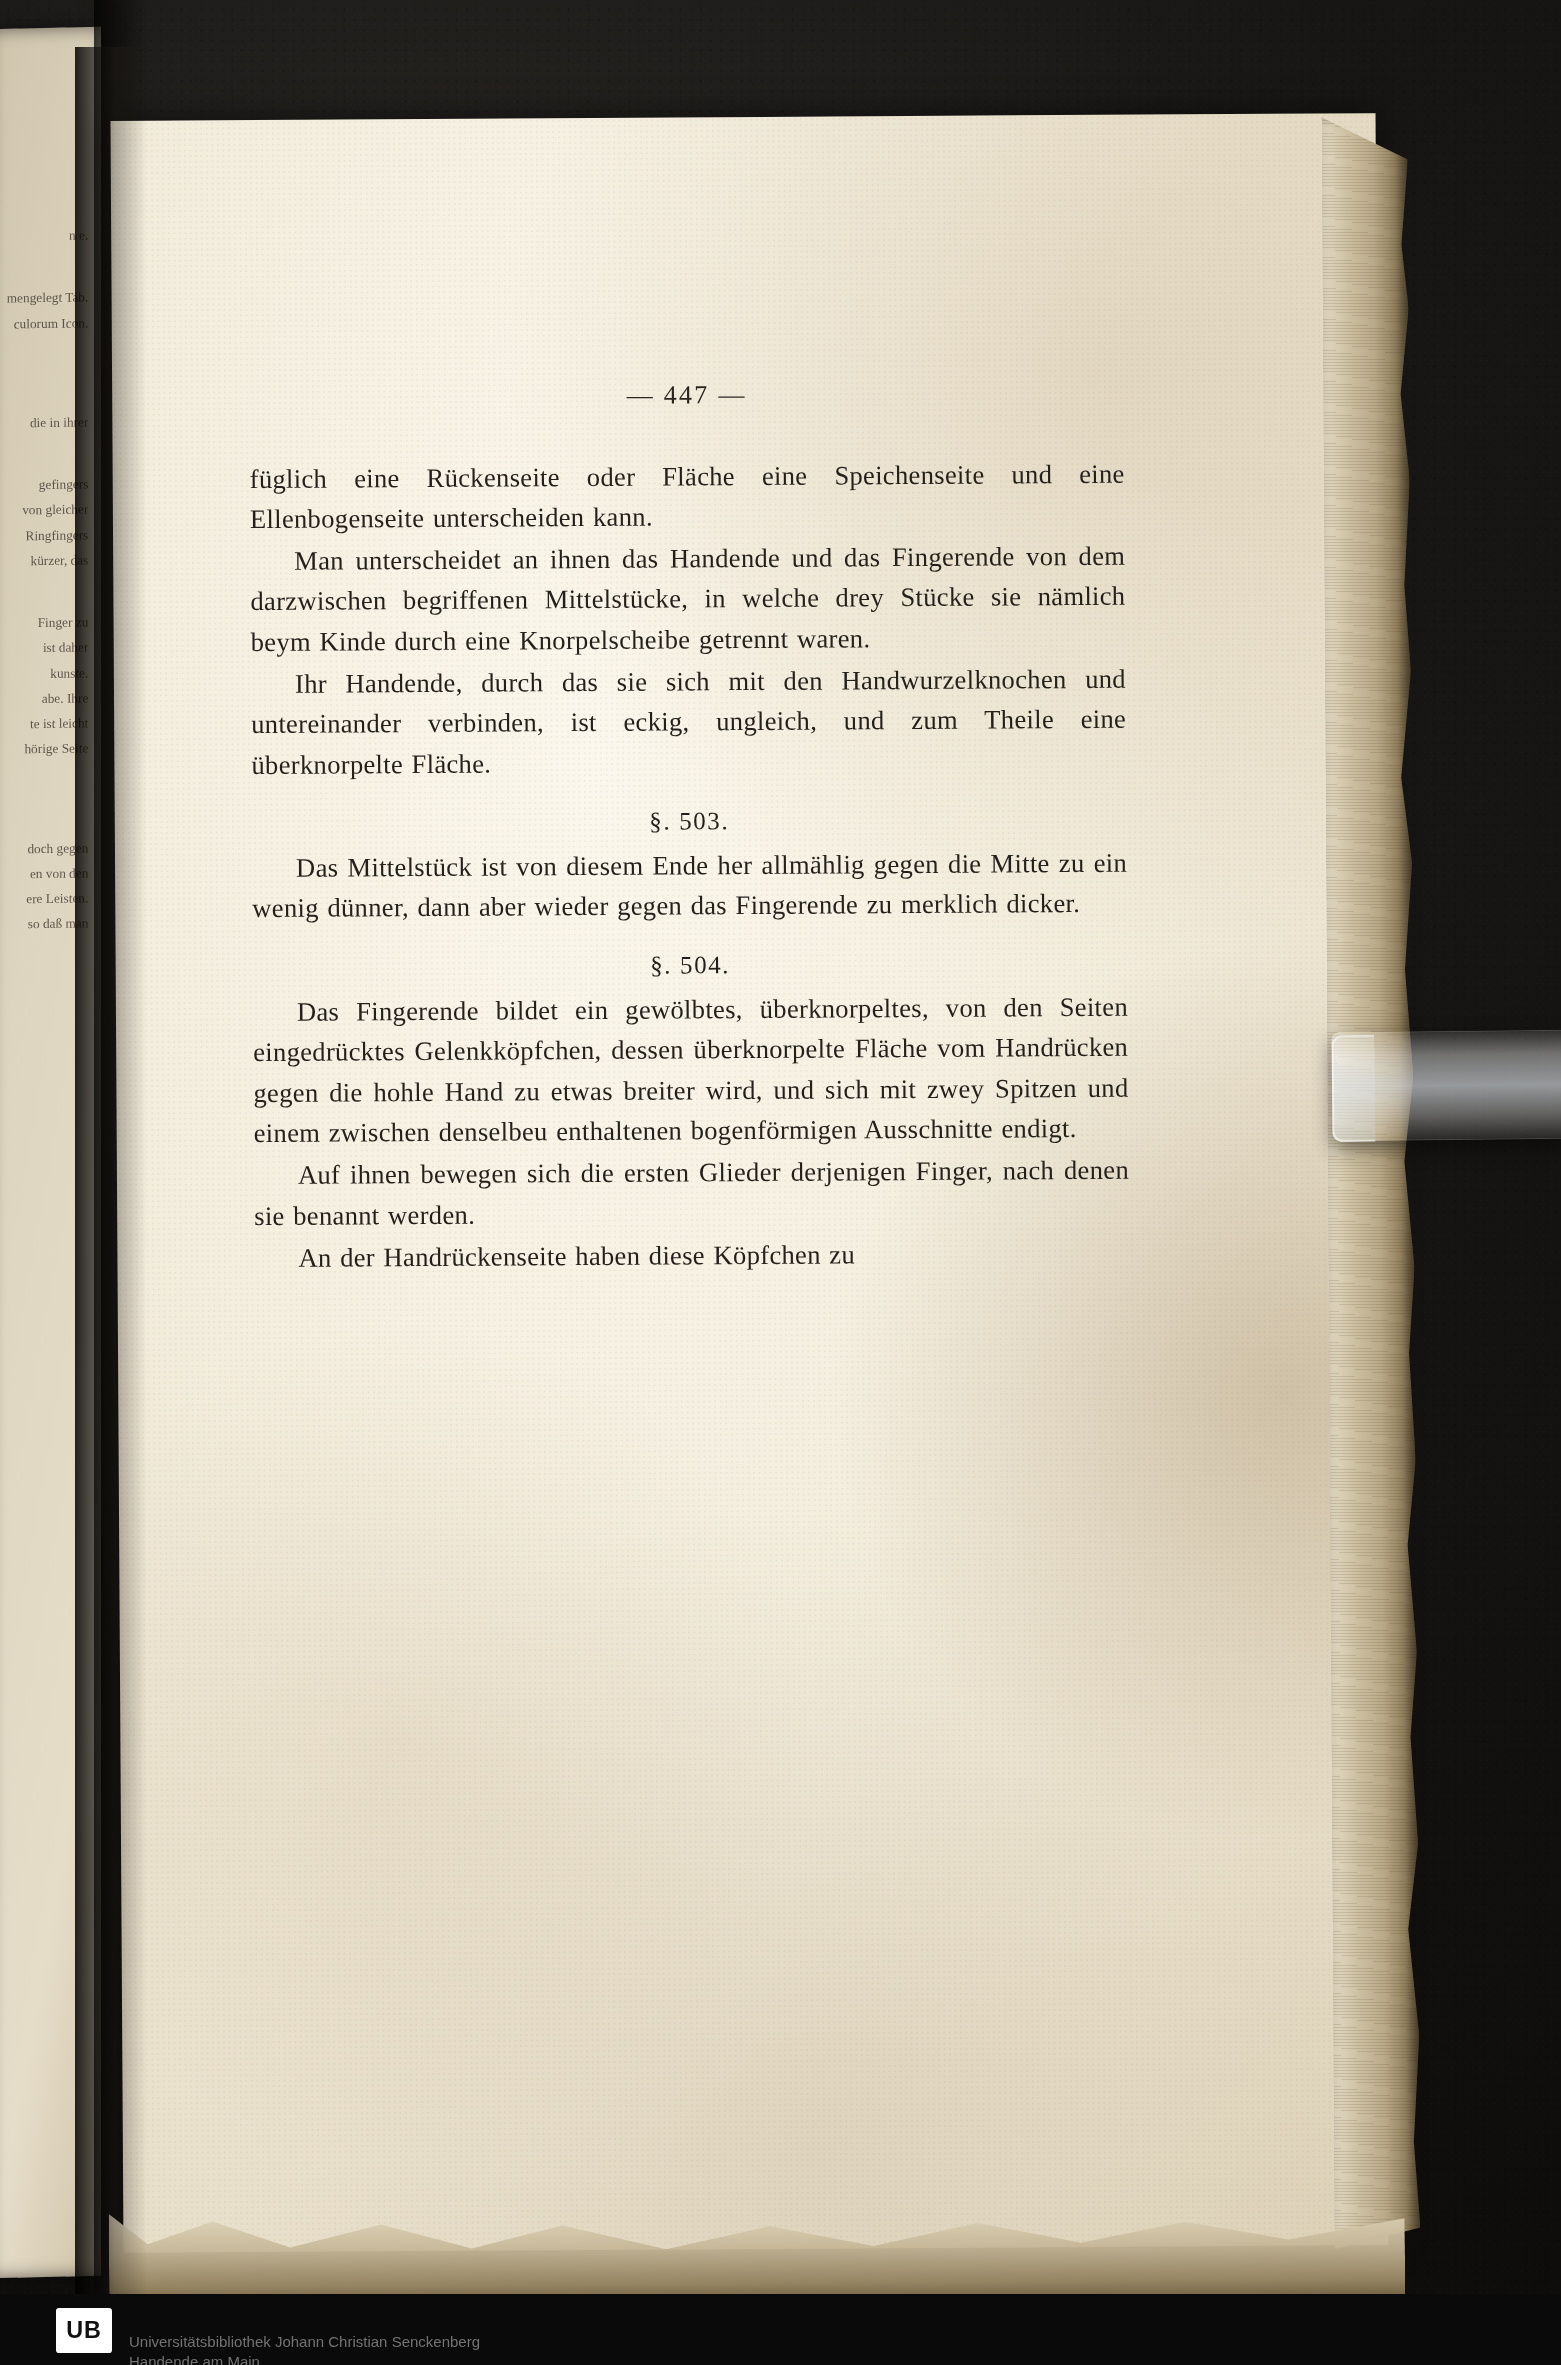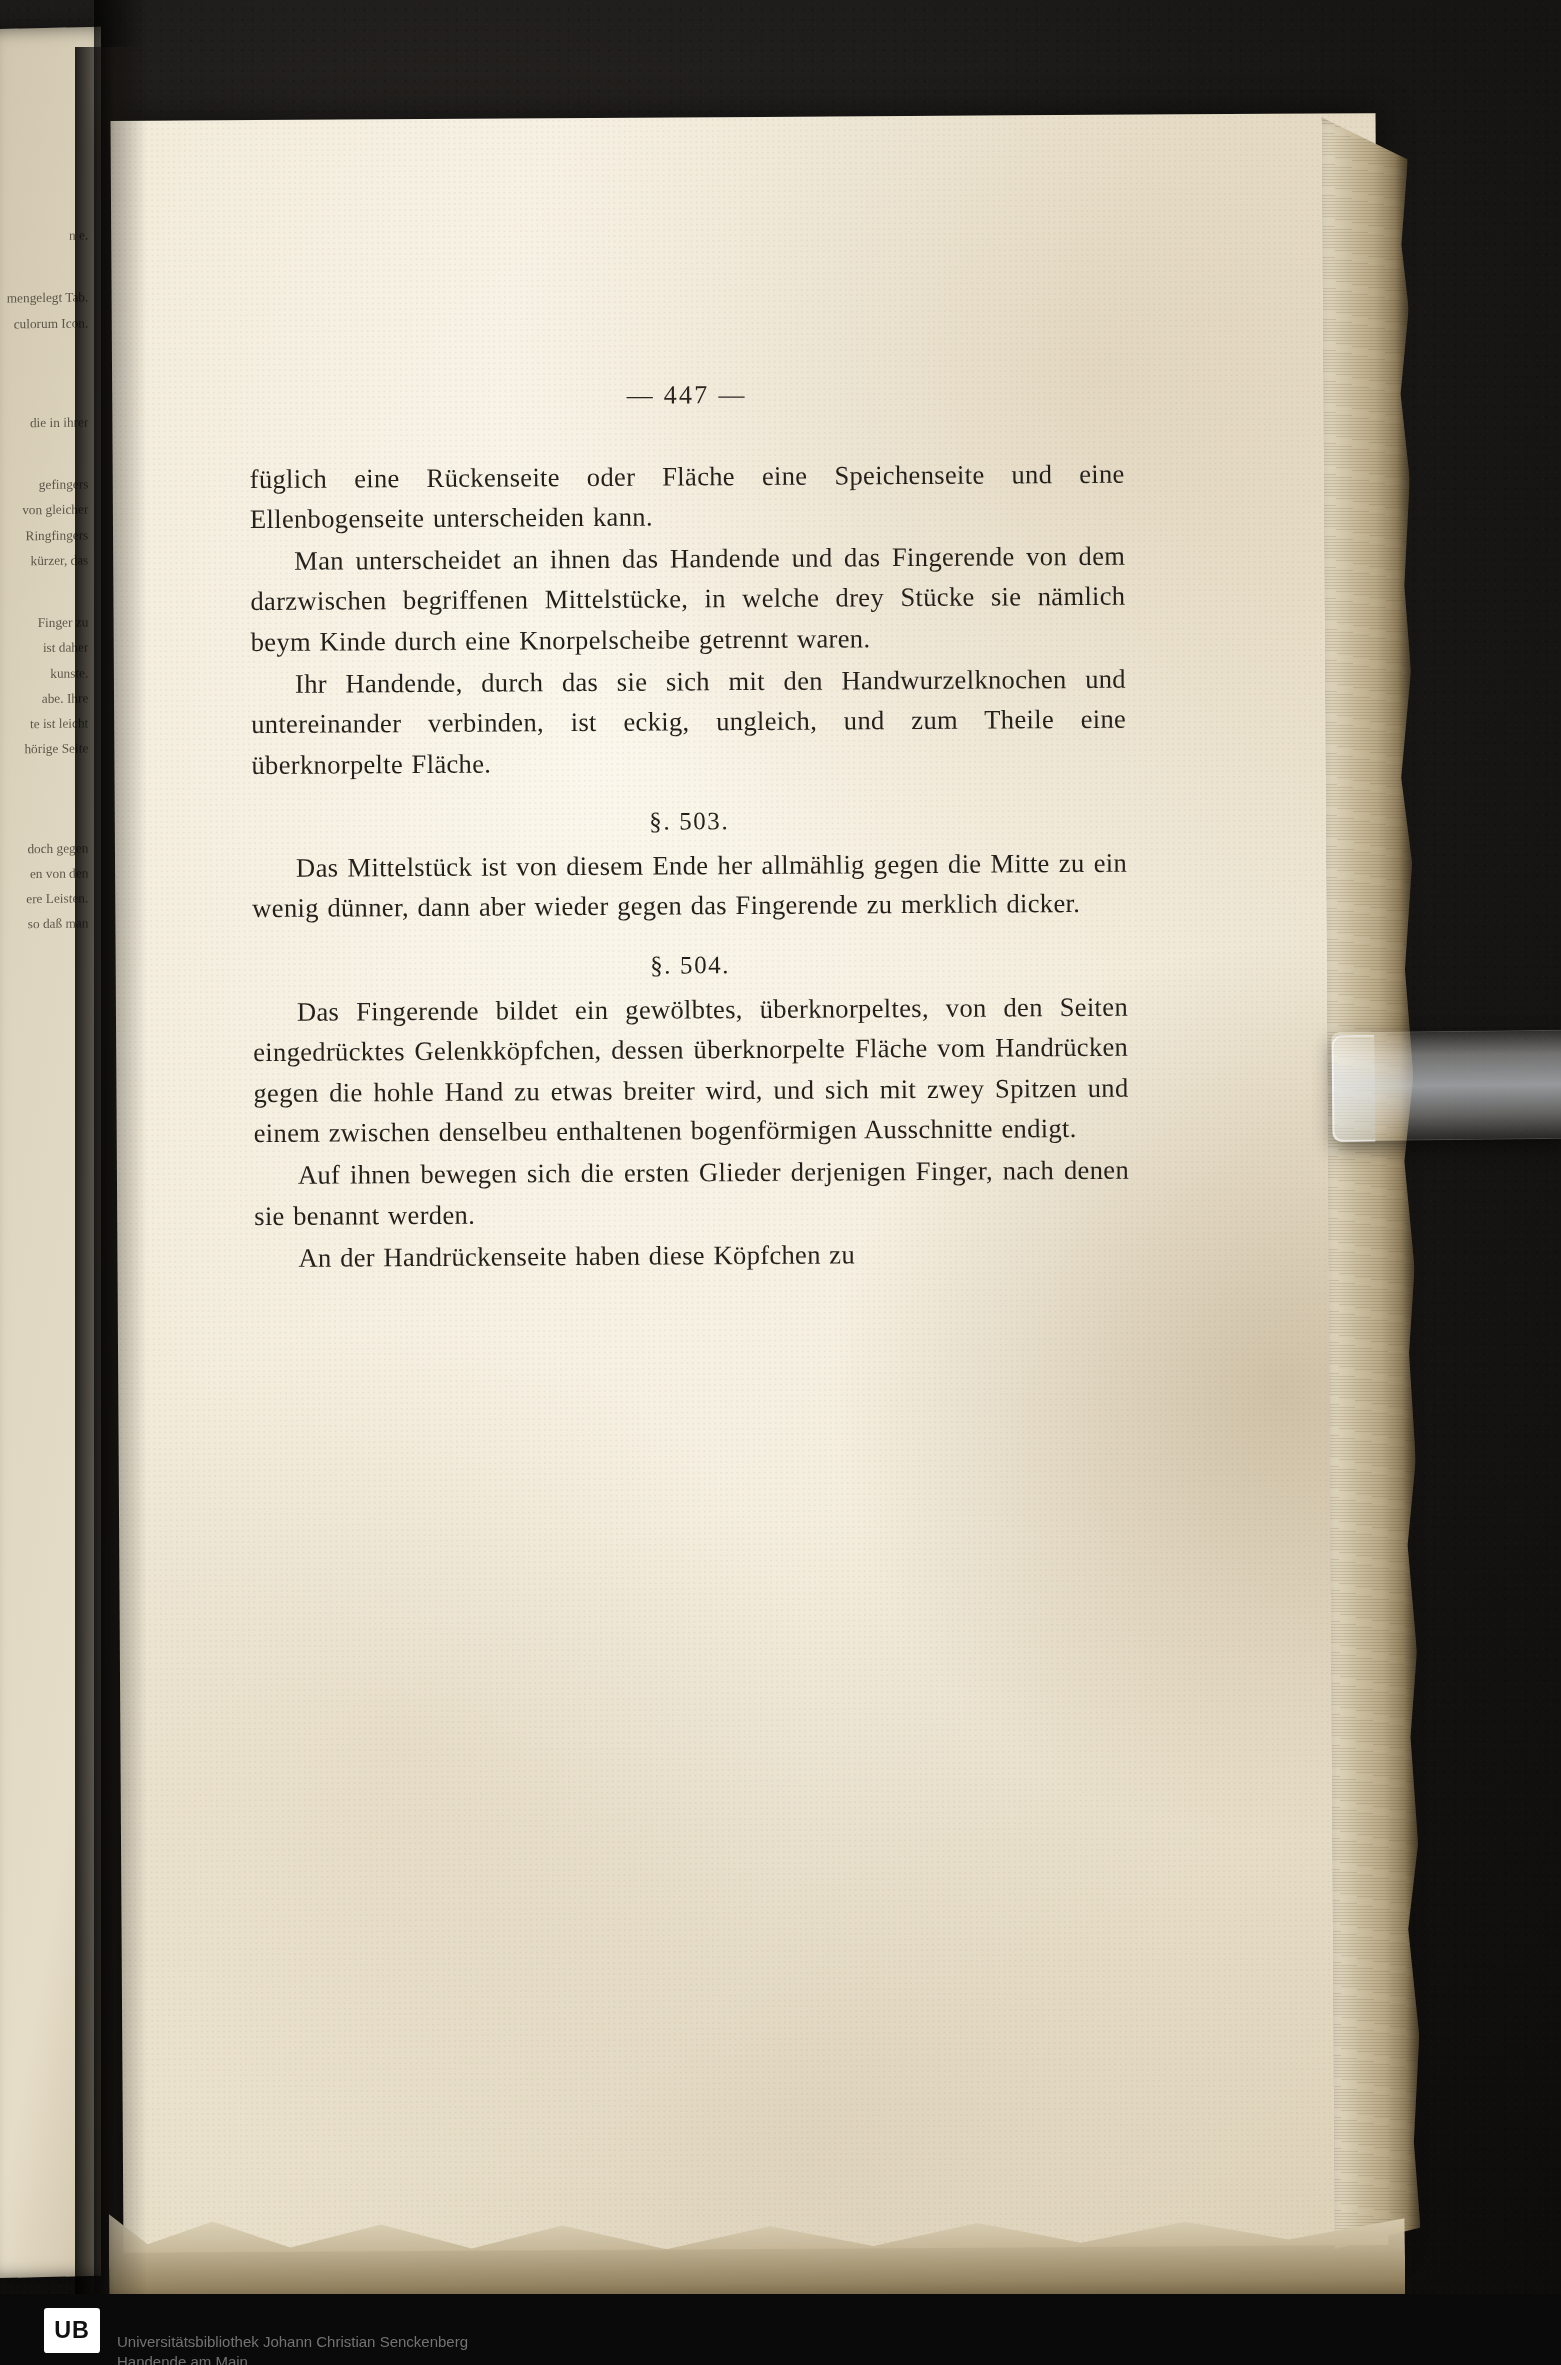--- a/index.html
+++ b/index.html
@@ -224,21 +224,21 @@
     width: 1562px;
     height: 72px;
     background: #0a0a0a;
     z-index: 12;
     display: flex;
     align-items: center;
   }
   .ub-logo {
     width: 56px;
     height: 45px;
-    margin-left: 44px;
+    margin-left: 56px;
     background: #ffffff;
     color: #111;
     border-radius: 3.1px;
     font-family: "Liberation Sans", sans-serif;
     font-weight: bold;
     font-size: 23.4px;
     display: flex;
     align-items: center;
     justify-content: center;
     letter-spacing: 0.8px;

